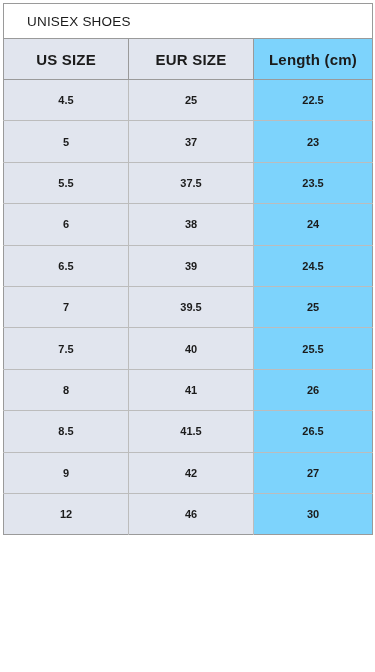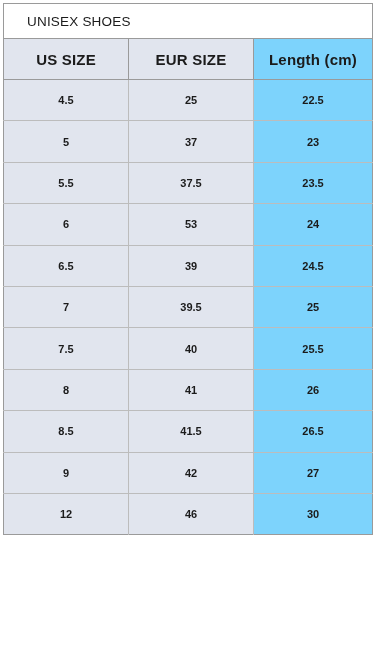--- a/index.html
+++ b/index.html
@@ -115,21 +115,21 @@
           <td class="col-shaded">37</td>
           <td class="col-plain">23</td>
         </tr>
         <tr class="body-row">
           <td class="col-shaded">5.5</td>
           <td class="col-shaded">37.5</td>
           <td class="col-plain">23.5</td>
         </tr>
         <tr class="body-row">
           <td class="col-shaded">6</td>
-          <td class="col-shaded">53</td>
+          <td class="col-shaded">38</td>
           <td class="col-plain">24</td>
         </tr>
         <tr class="body-row">
           <td class="col-shaded">6.5</td>
           <td class="col-shaded">39</td>
           <td class="col-plain">24.5</td>
         </tr>
         <tr class="body-row">
           <td class="col-shaded">7</td>
           <td class="col-shaded">39.5</td>

